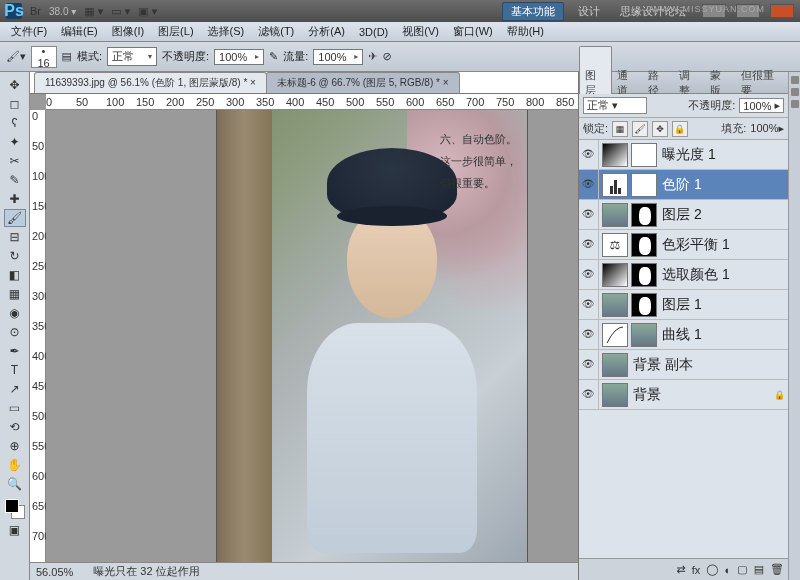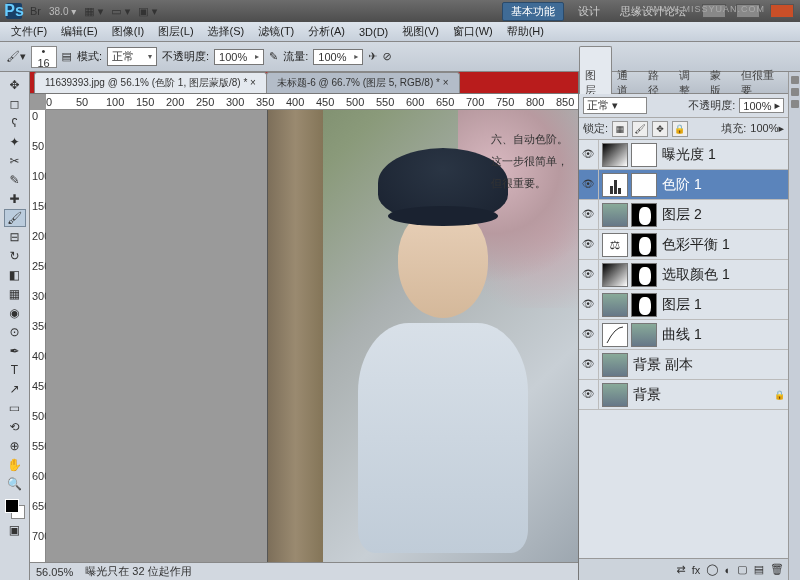--- a/index.html
+++ b/index.html
@@ -21,39 +21,39 @@
 .optbar .sel{border:1px solid #777;background:#fff;padding:1px 4px;min-width:50px;display:inline-flex;align-items:center;justify-content:space-between}
 .optbar .sel .arr{font-size:8px;color:#555}
 .workarea{display:flex;height:508px}
 .toolbox{width:30px;background:#d2d8e0;border-right:1px solid #888;display:flex;flex-direction:column;align-items:center;padding-top:4px;gap:1px}
 .tool{width:22px;height:18px;display:flex;align-items:center;justify-content:center;font-size:12px;color:#333;border:1px solid transparent;cursor:pointer}
 .tool.sel{background:#bcd;border:1px solid #789}
 .tool.swatch{width:22px;height:22px;position:relative;margin-top:4px}
 .tool.swatch .fg{position:absolute;width:14px;height:14px;background:#000;border:1px solid #fff;top:0;left:0}
 .tool.swatch .bg{position:absolute;width:14px;height:14px;background:#fff;border:1px solid #888;bottom:0;right:0}
 .docarea{flex:1;background:#9a9a9a;display:flex;flex-direction:column;position:relative}
-.doctabs{height:22px;background:#b91c1c;display:flex;align-items:flex-end;border-bottom:1px solid #777;padding-left:4px;gap:0}
+.doctabs{height:22px;background:#ffffff;display:flex;align-items:flex-end;border-bottom:1px solid #777;padding-left:4px;gap:0}
 .doctab{padding:3px 10px;background:#b3bcc8;border:1px solid #888;border-bottom:none;font-size:10px;color:#333;border-radius:3px 3px 0 0;margin-right:-1px}
 .doctab.active{background:#e4e9ef}
 .ruler-h{height:16px;background:#fff;border-bottom:1px solid #888;margin-left:16px;position:relative;font-size:7px;color:#555;overflow:hidden}
 .ruler-h span{position:absolute;top:2px}
 .canvaswrap{flex:1;display:flex;overflow:hidden}
 .ruler-v{width:16px;background:#fff;border-right:1px solid #888;position:relative;font-size:7px;color:#555}
 .ruler-v span{position:absolute;left:2px;writing-mode:horizontal-tb}
-.canvas{flex:1;background:#9a9a9a;display:flex;align-items:flex-start;justify-content:flex-end;padding:0;overflow:hidden;position:relative}
+.canvas{flex:1;background:#9a9a9a;display:flex;align-items:flex-start;justify-content:center;padding:0;overflow:hidden;position:relative}
 .image{margin-left:120px;margin-top:-2px;width:310px;height:470px;background:linear-gradient(135deg,#7a8a6a 0%,#8a9a7a 15%,#aab0b0 40%,#c8cfd5 70%,#9aa4ad 100%);position:relative;box-shadow:0 0 0 1px #555;overflow:hidden}
 .pillar{position:absolute;left:0;top:0;width:55px;height:100%;background:linear-gradient(90deg,#7d6f5a,#9a8a70,#847558)}
 .blossom{position:absolute;right:0;top:0;width:120px;height:200px;background:radial-gradient(circle at 30% 30%,#d8b8c0 0%,#b89aa0 40%,transparent 70%),radial-gradient(circle at 70% 60%,#c8a8b0 0%,transparent 60%)}
 .figure{position:absolute;left:70px;top:40px;width:210px;height:420px}
 .cap{width:130px;height:70px;background:radial-gradient(ellipse at 50% 30%,#2a3544,#1a2230);border-radius:60% 60% 40% 40%;margin:0 auto;position:relative}
 .cap:after{content:"";position:absolute;bottom:-8px;left:50%;transform:translateX(-50%);width:110px;height:20px;background:#1a2230;border-radius:50%}
 .face{width:90px;height:110px;background:linear-gradient(#e8d0b8,#d4b89a);border-radius:45% 45% 50% 50%;margin:-10px auto 0}
 .torso{width:170px;height:230px;background:linear-gradient(#d8e0e8,#c0ccd8);border-radius:30% 30% 10% 10%;margin:5px auto 0}
 .annot{position:absolute;right:10px;top:20px;color:#e03030;font-size:15px;line-height:2;font-weight:500}
-.statusbar{height:18px;background:#d2d8e0;border-top:1px solid #888;display:flex;align-items:center;padding:0 6px;font-size:10px;gap:12px}
+.statusbar{height:18px;background:#d2d8e0;border-top:1px solid #888;display:flex;align-items:center;padding:0 6px;font-size:10px;gap:20px}
 .panels{width:210px;background:#d2d8e0;border-left:1px solid #777;display:flex;flex-direction:column}
 .paneltabs{height:22px;background:linear-gradient(#ccd3db,#b8c0ca);display:flex;align-items:center;border-bottom:1px solid #888;font-size:10px}
 .paneltabs span{padding:21px 5px;color:#444}
 .paneltabs span.active{background:#e4e9ef;border:1px solid #888;border-bottom:none;border-radius:2px 2px 0 0}
 .panelopts{height:24px;background:#d8dee6;display:flex;align-items:center;padding:0 4px;gap:4px;border-bottom:1px solid #aaa;font-size:10px}
 .panelopts .sel{border:1px solid #888;background:#fff;padding:0 3px;display:inline-flex;align-items:center;gap:3px}
 .lockrow{height:22px;background:#d8dee6;display:flex;align-items:center;padding:0 4px;gap:4px;border-bottom:1px solid #aaa;font-size:10px}
 .lockrow .lockbtn{width:16px;height:16px;border:1px solid #999;background:#eee;font-size:9px;display:flex;align-items:center;justify-content:center}
 .layers{flex:1;overflow-y:auto;background:#dde3ea}
 .layer{height:30px;display:flex;align-items:center;border-bottom:1px solid #bbb;padding:0 2px;gap:3px}

